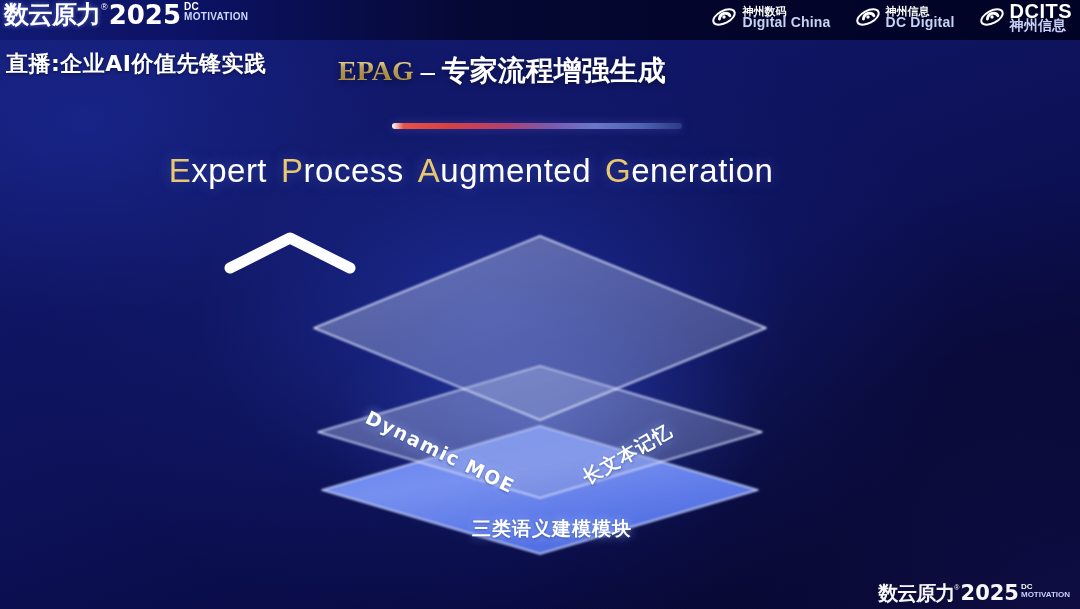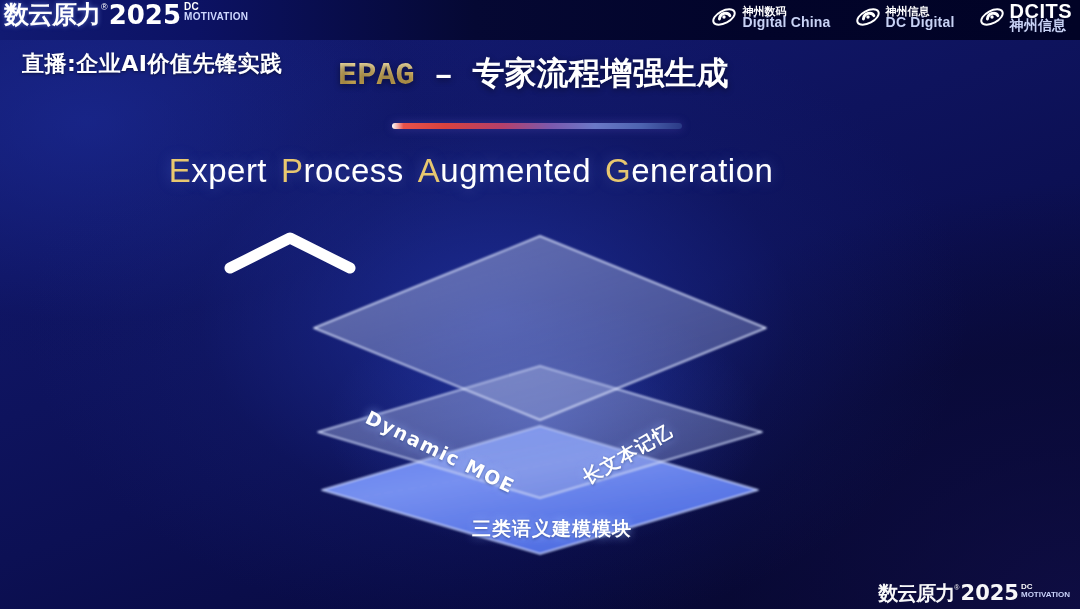--- a/index.html
+++ b/index.html
@@ -58,30 +58,30 @@
   .cb-en{ font-size:14px; font-weight:700; color:#c8d2f5; white-space:nowrap; letter-spacing:.2px;}
   .cb-big{ font-size:20px; font-weight:800; color:#fff; letter-spacing:.5px; line-height:17px;}
 
   
   .livebar{
     position:absolute; left:0; top:40px; width:330px; height:48px; z-index:11;
     display:flex; align-items:center;
   }
   .live-text{
     font-size:22px; font-weight:800; color:#ffffff; white-space:nowrap;
-    padding-left:22px; letter-spacing:.5px;
+    padding-left:6px; letter-spacing:.5px;
     font-family:"DejaVu Sans",sans-serif;
     text-shadow:0 1px 3px rgba(0,0,0,.5);
   }
 
   
   .maintitle{
     position:absolute; left:338px; top:52px; z-index:10;
-    font-size:32px; font-weight:700; white-space:nowrap;
-    font-family:Liberation Mono, monospace;
+    font-size:28px; font-weight:700; white-space:nowrap;
+    font-family:Liberation Serif, serif;
     text-shadow:0 2px 6px rgba(0,0,0,.45);
   }
   .mt-gold{
     color:#f0d27a;
     background:linear-gradient(180deg,#fff3c4 0%,#e8c46a 48%,#c9a243 100%);
     -webkit-background-clip:text; background-clip:text;
     -webkit-text-fill-color:transparent;
     font-weight:700;
   }
   .mt-white{ color:#ffffff; }

